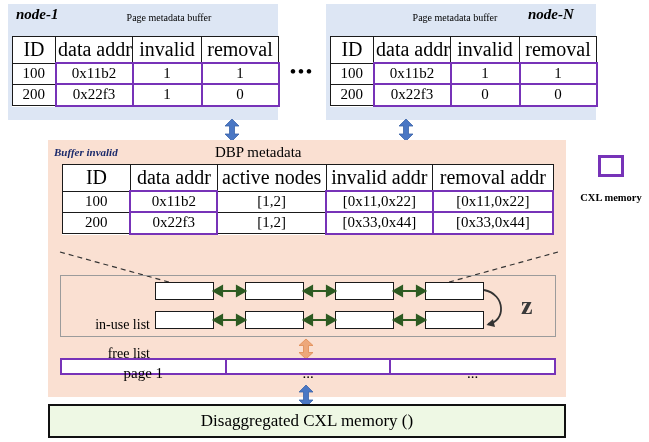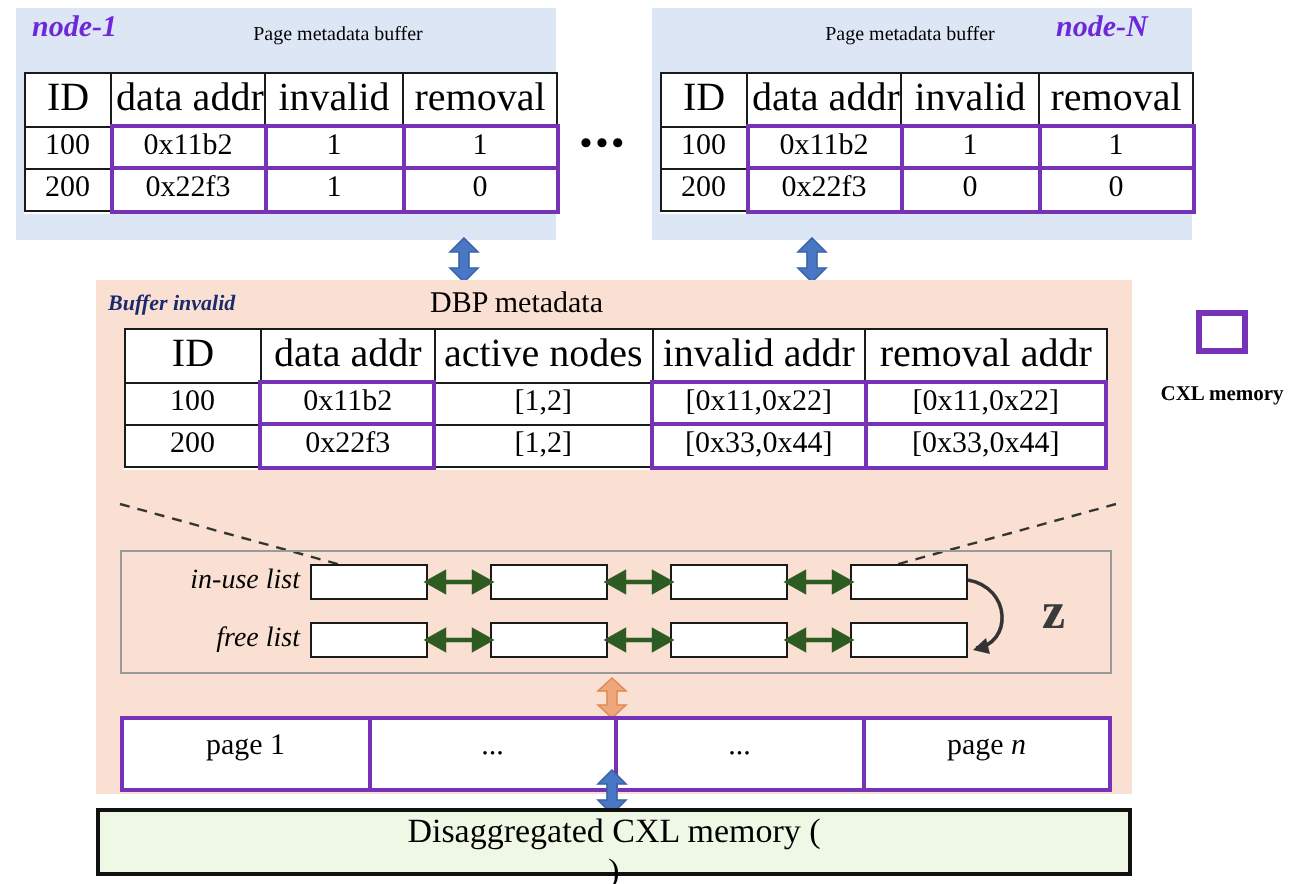--- a/index.html
+++ b/index.html
@@ -11,21 +11,21 @@
   .abs{position:absolute;}
 
   
   .node-panel{
     background:#dde6f4;
     box-sizing:border-box;
   }
   .node-label{
     font-family:"Liberation Serif", serif;
     font-weight:bold;font-style:italic;
-    color:#6d28d9;font-size:15px;
+    color:#000000;font-size:15px;
     white-space:nowrap;
   }
   .panel-title{
     font-size:10px;text-align:center;white-space:nowrap;
   }
 
   
   table.grid{
     border-collapse:collapse;
     background:#ffffff;
@@ -56,21 +56,21 @@
   }
   .dbp-title{font-size:15px;white-space:nowrap;}
 
   
   .list-box{
     border:1.6px solid #9b9b9b;
     box-sizing:border-box;
     background:transparent;
   }
   .list-label{
-    font-style:italic;font-size:14px;white-space:nowrap;text-align:right;
+    font-size:14px;white-space:nowrap;text-align:right;margin-top:34px;
   }
   .node-cell{
     border:1.6px solid #1a1a1a;
     background:#ffffff;
     box-sizing:border-box;
   }
 
   
   .pages-bar{
     display:flex;border:2.4px solid #7733b8;background:#fff;box-sizing:border-box;
@@ -79,22 +79,22 @@
     flex:1 1 0;
     border-right:2.2px solid #7733b8;
     text-align:center;font-size:15px;line-height:26px;
     white-space:nowrap;
   }
   .pages-bar .page:last-child{border-right:none;}
 
   
   .cxl-box{
     background:#eef8e4;border:2px solid #111;box-sizing:border-box;
-    display:flex;align-items:center;justify-content:space-between;
-    font-size:17px;white-space:nowrap;flex-direction:column;
+    display:flex;align-items:center;justify-content:center;
+    font-size:17px;white-space:nowrap;
   }
   .cxl-box i{font-style:italic;}
 
   
   .legend-sq{
     border:3px solid #7733b8;background:#fff;box-sizing:border-box;
   }
   .legend-txt{font-size:10.5px;white-space:nowrap;text-align:center;}
 
   .dots{font-size:17px;font-weight:bold;letter-spacing:2px;}
@@ -242,27 +242,24 @@
 <svg class="abs" style="left:480px;top:288px;" width="42" height="44" viewBox="0 0 42 44">
   <path d="M4 2 C 26 6, 26 34, 8 36" fill="none" stroke="#333" stroke-width="1.8"></path>
   <path d="M13 31 L6.5 37 L15 39 Z" fill="#333"></path>
 </svg>
 <div class="abs" style="left:521px;top:291px;font-size:26px;font-family:'Liberation Serif',serif;color:#3a3a3a;font-weight:bold;">z</div>
 
 <svg class="abs" style="left:297px;top:339px;" width="18" height="20" viewBox="0 0 18 20">
   <path d="M9 0 L16 6.5 L11.5 6.5 L11.5 13.5 L16 13.5 L9 20 L2 13.5 L6.5 13.5 L6.5 6.5 L2 6.5 Z" fill="#eda77a" stroke="#e08a52" stroke-width="0.8"></path>
 </svg>
 
-<div class="abs pages-bar" style="left:60px;top:358px;width:496px;height:38px;">
+<div class="abs pages-bar" style="left:60px;top:358px;width:496px;height:17px;">
   <div class="page">page 1</div>
   <div class="page">...</div>
   <div class="page">...</div>
-  <div class="page">
-    <span>page </span><i>n</i>
-  </div>
 </div>
 
 <svg class="abs" style="left:296px;top:385px;" width="20" height="22" viewBox="0 0 20 22">
   <path d="M10 0 L17 7 L12.5 7 L12.5 15 L17 15 L10 22 L3 15 L7.5 15 L7.5 7 L3 7 Z" fill="#4a77c4" stroke="#3a63a8" stroke-width="0.8"></path>
 </svg>
 
 <div class="abs cxl-box" style="left:48px;top:404px;width:518px;height:34px;">
   <span>Disaggregated CXL memory (</span>
     <span>)</span>
 </div>

